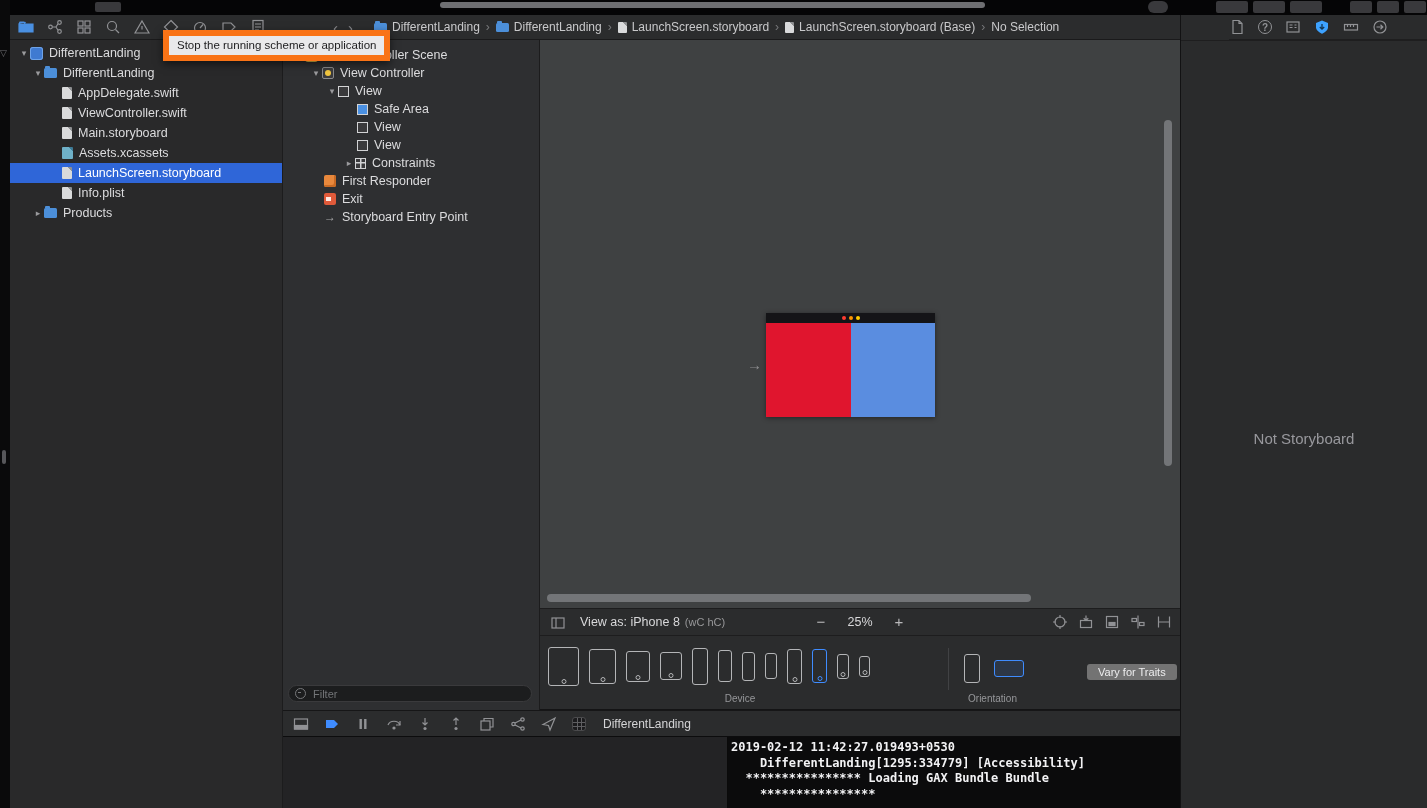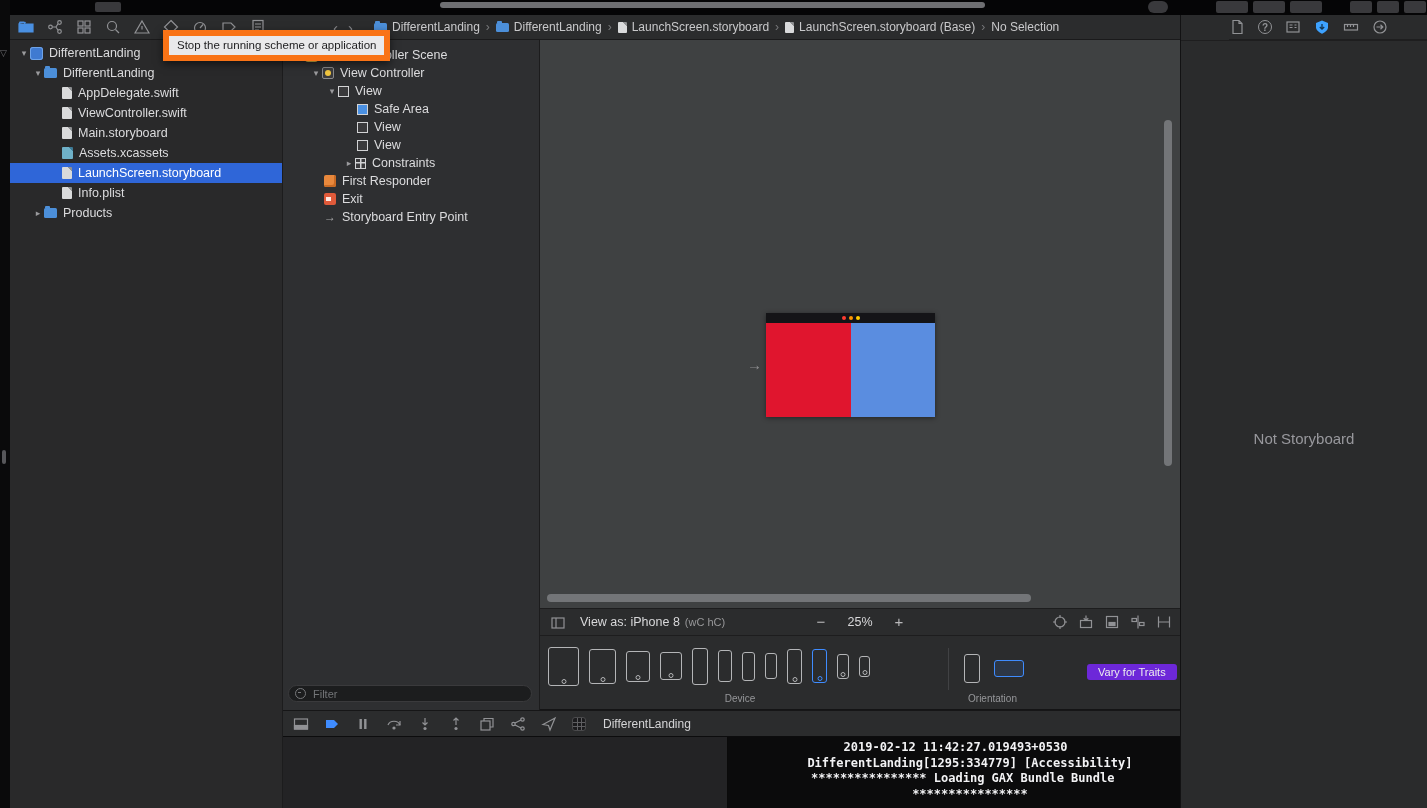--- a/index.html
+++ b/index.html
@@ -108,37 +108,37 @@
   .dz1{width:31px;height:39px}.dz2{width:27px;height:35px}.dz3{width:24px;height:31px}.dz4{width:22px;height:28px}
   .dz5{width:16px;height:37px}.dz6{width:14px;height:32px}.dz7{width:13px;height:29px}.dz8{width:12px;height:26px}
   .dz9{width:15px;height:35px}.dz10{width:15px;height:34px}.dz11{width:12px;height:25px}.dz12{width:11px;height:21px}
   .dev-divider{position:absolute;left:408px;top:12px;width:1px;height:42px;background:#414244;}
   .orients{position:absolute;left:424px;top:14px;height:36px;display:flex;align-items:center;gap:14px;}
   .or-portrait{width:16px;height:29px;border:1.5px solid #b4b5b7;border-radius:3px;box-sizing:border-box;}
   .or-landscape{width:30px;height:17px;border:1.5px solid #3f8cff;border-radius:3px;box-sizing:border-box;background:rgba(63,140,255,.12);}
   .bar-label{position:absolute;top:57px;font-size:10px;color:#96979a;text-align:center;}
   .lbl-device{left:160px;width:80px;}
   .lbl-orient{left:415px;width:75px;}
-  .vary-btn{position:absolute;left:547px;top:28px;background:#6d28d9;color:#ededee;font-size:11px;
+  .vary-btn{position:absolute;left:547px;top:28px;background:#737373;color:#ededee;font-size:11px;
             padding:2px 11px;border-radius:3px;cursor:default;white-space:nowrap;}
 
   
   .debugbar{left:283px;top:710px;width:897px;height:27px;background:#2b2c2d;border-top:1px solid #161617;border-bottom:1px solid #0c0c0d;box-sizing:border-box;}
   .dbg-icons{position:absolute;left:10px;top:0;height:25px;display:flex;align-items:center;gap:15px;}
   .appname{font-size:12px;color:#d4d4d6;margin-left:2px;}
   .appicon{width:14px;height:14px;border-radius:3px;background:#1b1b1d;border:1px solid #4a4a4c;box-sizing:border-box;
       background-image:linear-gradient(#5f5f62,#5f5f62),linear-gradient(#5f5f62,#5f5f62),linear-gradient(90deg,#5f5f62,#5f5f62),linear-gradient(90deg,#5f5f62,#5f5f62);
       background-size:100% 1px,100% 1px,1px 100%,1px 100%;background-position:0 4px,0 8px,4px 0,8px 0;background-repeat:no-repeat;}
 
   
   .console{left:283px;top:737px;width:897px;height:71px;background:#232325;}
   .vars{position:absolute;left:0;top:0;width:445px;height:71px;background:#232325;border-right:1px solid #0a0a0a;box-sizing:border-box;}
   .clog{position:absolute;left:445px;top:0;width:452px;height:71px;background:#0b0b0c;overflow:hidden;}
   .cline{white-space:pre;font-family:"DejaVu Sans Mono",monospace;font-size:12px;font-weight:bold;color:#f2f2f4;line-height:15.5px;}
-  .clog-pad{padding:3px 0 0 3px;text-align:center;}
+  .clog-pad{padding:3px 0 0 3px;}
 
   
   .inspector{left:1180px;top:15px;width:247px;height:793px;background:#2a2b2c;border-left:1px solid #121213;box-sizing:border-box;}
   .insp-tabs{position:absolute;left:48px;top:0;height:25px;display:flex;align-items:center;gap:13px;border-bottom:1px solid #1e1e1f;width:199px;box-sizing:border-box;}
   .insp-sep{position:absolute;left:0;top:25px;width:247px;height:1px;background:#1e1e1f;}
   .q-icn{width:14px;height:14px;border:1.2px solid #919295;border-radius:50%;color:#919295;font-size:10px;line-height:14px;
          text-align:center;display:inline-block;box-sizing:border-box;font-weight:bold;}
   .not-applicable{position:absolute;left:0;top:415px;width:100%;text-align:center;color:#98989d;font-size:15px;}
 </style>
 </head>

